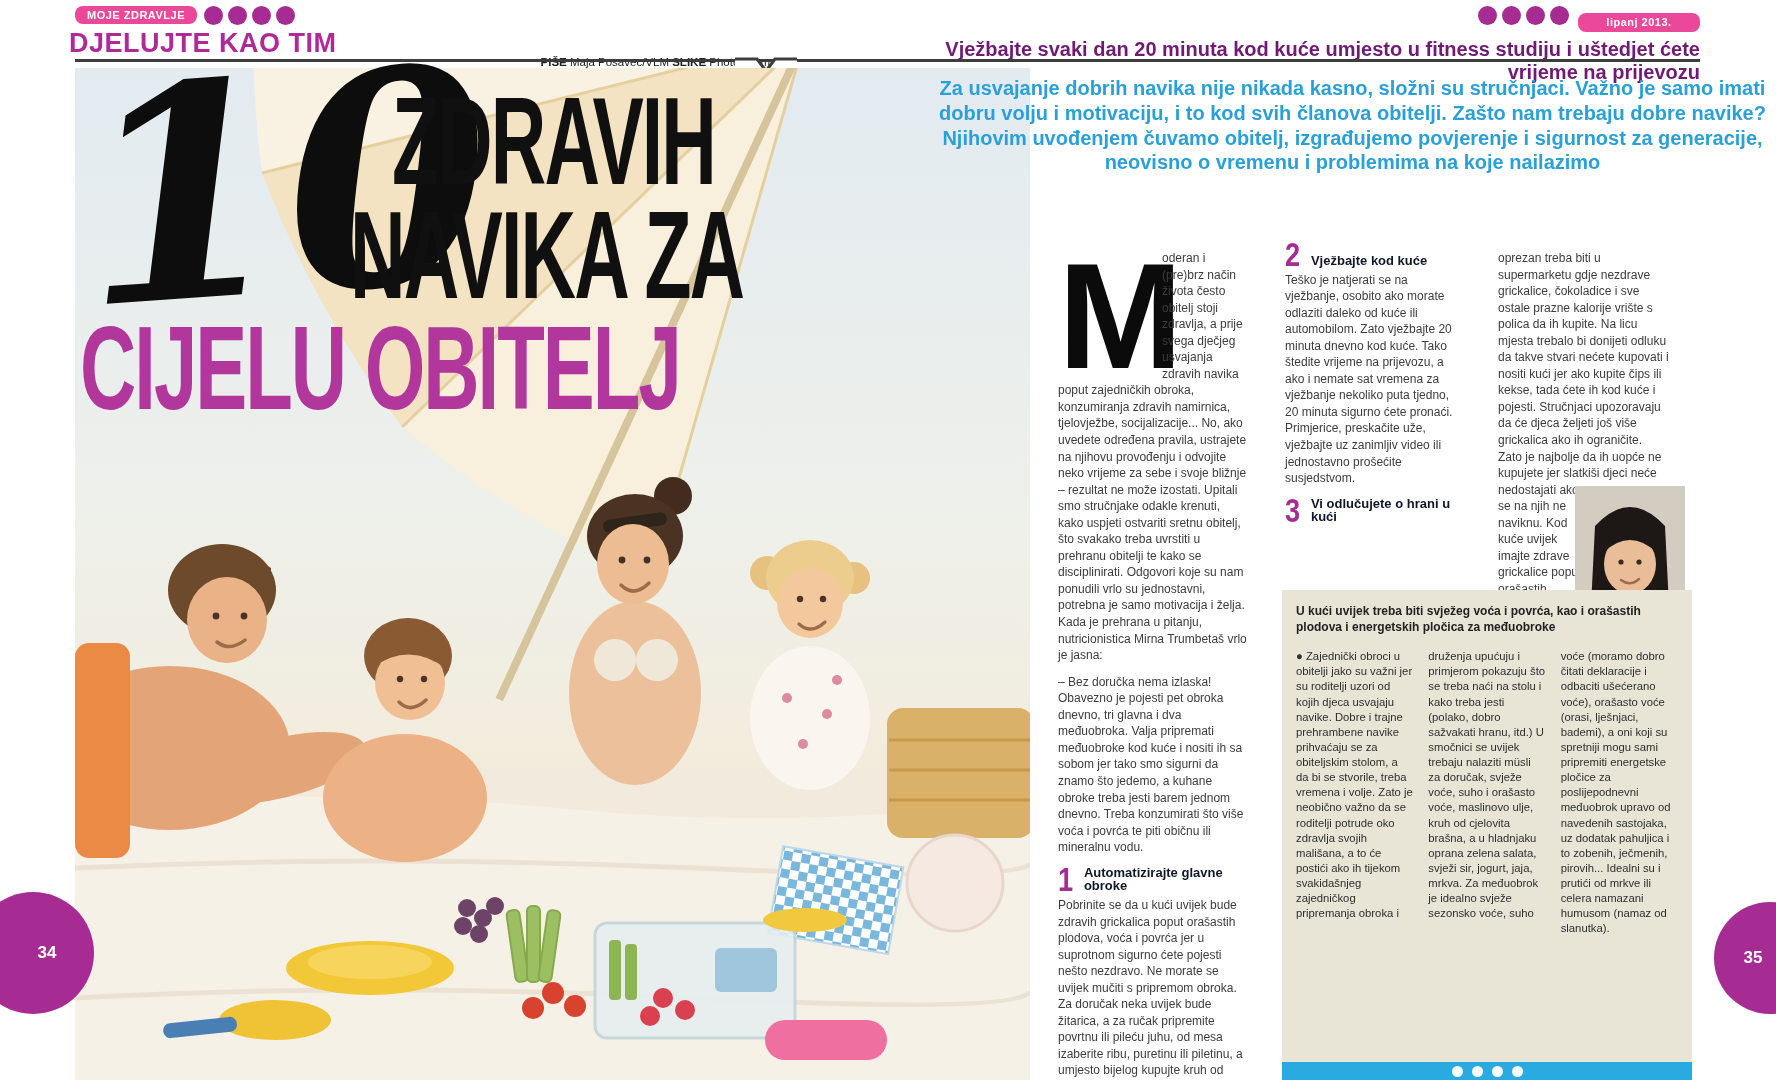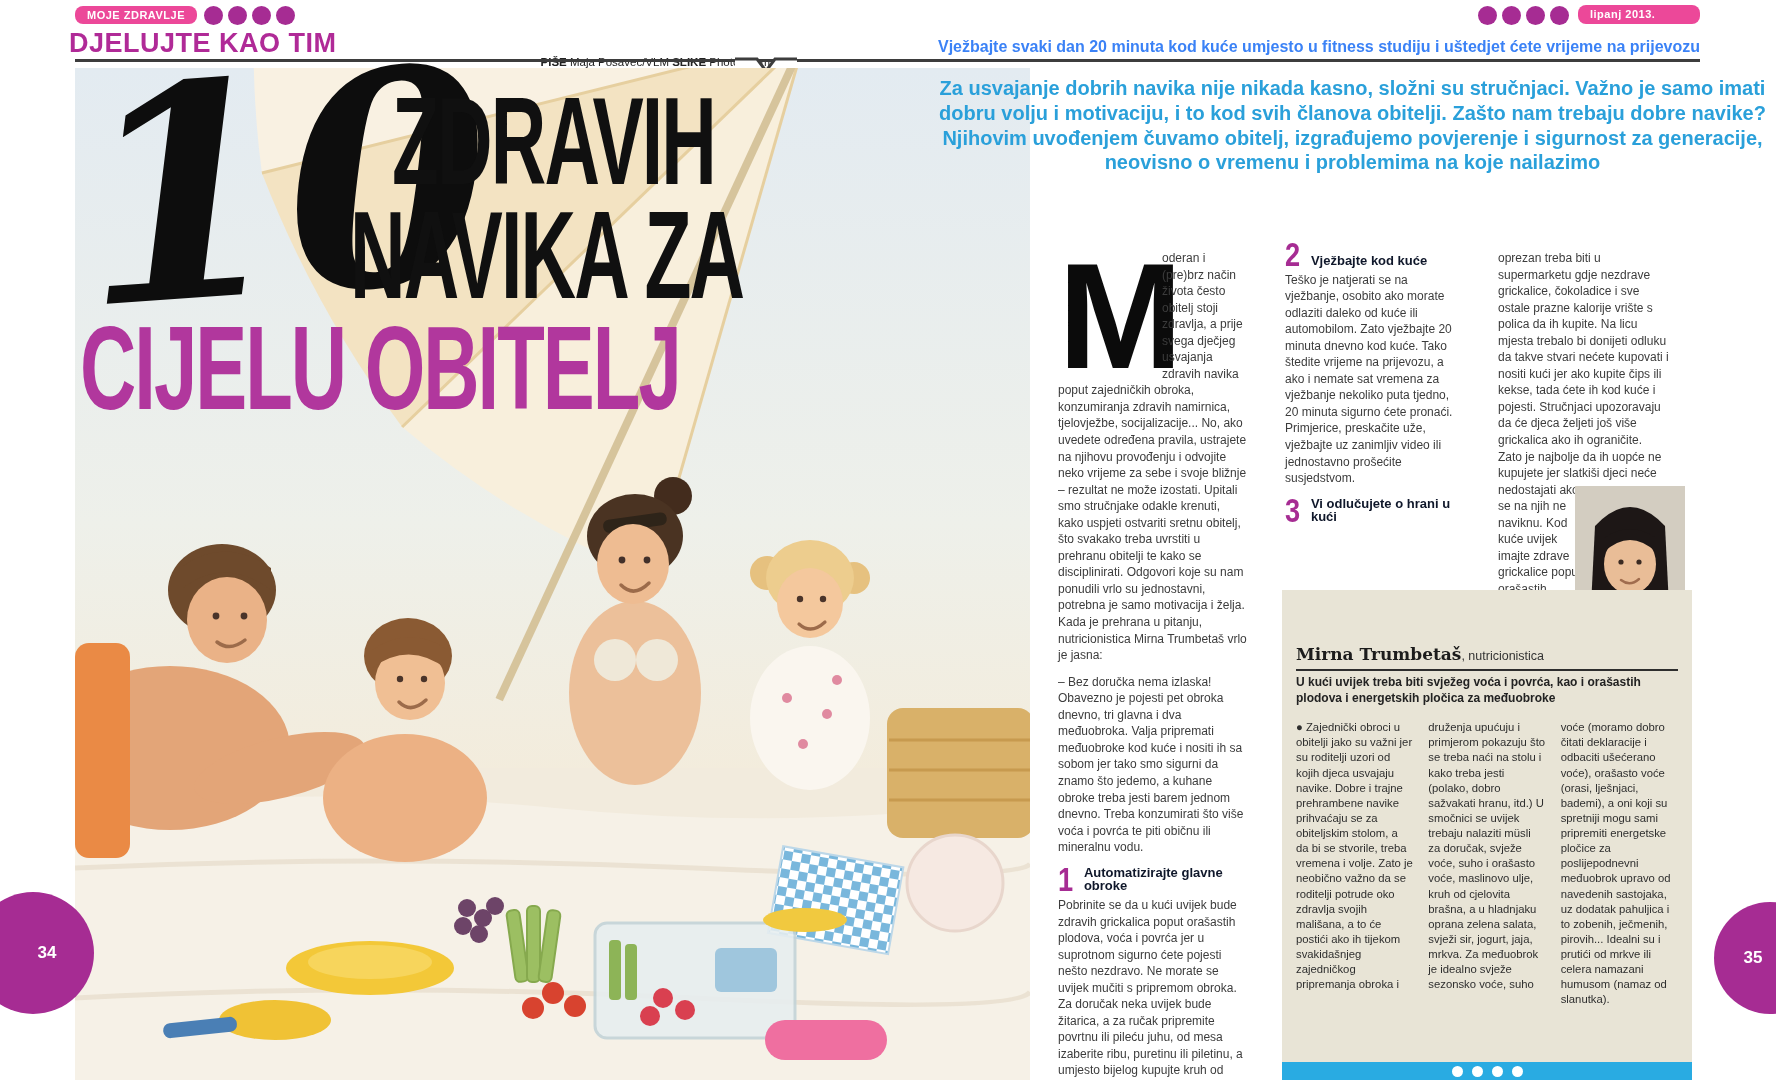--- a/index.html
+++ b/index.html
@@ -7,21 +7,21 @@
        font-family:"Liberation Sans",sans-serif;color:#3f3f3f;}
   .abs{position:absolute;}
   
   .pill{background:#ec4899;color:#fff;font-weight:bold;font-size:11px;letter-spacing:.5px;
         border-radius:8px;padding:3px 12px;line-height:1.2;}
   .dotrow{display:flex;gap:5px;align-items:center;}
   .dot{width:19px;height:19px;border-radius:50%;background:#a62c93;}
   .section-title{color:#b02a97;font-weight:900;font-size:27px;letter-spacing:.5px;}
   .byline{font-size:11.5px;color:#222;}
   .byline .b{font-weight:900;}
-  .tagline{font-size:16px;color:#3b82f6;font-weight:600;text-align:right;}
+  .tagline{font-size:20px;color:#701a75;font-weight:600;text-align:right;}
   .rule{background:#3d3d3d;height:3px;}
   
   .cond{font-weight:900;letter-spacing:-3px;transform-origin:left top;line-height:.93;
         white-space:nowrap;color:#101010;}
   .mag{color:#b1379d;}
   .ten{font-family:"DejaVu Serif",serif;font-style:italic;font-weight:900;font-size:295px;
        line-height:.95;color:#0d0d0d;transform:rotate(-4deg);}
   
   .intro{width:835px;text-align:center;color:#2aa0da;font-weight:bold;font-size:20px;line-height:1.24;}
   
@@ -69,21 +69,21 @@
   <span class="b">PIŠE</span><span> Maja Posavec/VLM </span><span class="b">SLIKE</span><span> Photos.com</span>
 </div>
 
 <div class="abs dotrow" style="left:1478px;top:6px;">
   <span class="dot"></span>
   <span class="dot"></span>
   <span class="dot"></span>
   <span class="dot"></span>
 </div>
 <div class="abs" style="left:1578px;top:5px;width:122px;">
-  <span class="pill" style="display:block;text-align:left;">lipanj 2013.</span>
+  <span class="pill" style="display:block;text-align:center;margin-top:8px;">lipanj 2013.</span>
 </div>
 <div class="abs tagline" style="left:870px;top:38px;width:830px;">Vježbajte svaki dan 20 minuta kod kuće umjesto u fitness studiju i uštedjet ćete vrijeme na prijevozu</div>
 
 <div class="abs rule" style="left:75px;top:59px;width:1625px;"></div>
 <svg class="abs" style="left:735px;top:57px;" width="62" height="20">
   <path d="M0,2 H22 L31,14 L40,2 H62 V20 H0 Z" fill="#ffffff"></path>
   <path d="M0,2 H22 L31,14 L40,2 H62" fill="none" stroke="#3d3d3d" stroke-width="3"></path>
 </svg>
 
 <div class="abs" style="left:75px;top:68px;width:955px;height:1012px;">
@@ -267,23 +267,20 @@
     <circle cx="46" cy="76" r="2.6" fill="#3a2a22"></circle>
       <circle cx="64" cy="76" r="2.6" fill="#3a2a22"></circle>
     <path d="M46 94 Q55 101 64 93" stroke="#a06c4e" stroke-width="2.5" fill="none" stroke-linecap="round"></path>
     <path d="M10 170 Q18 122 55 120 Q92 122 100 170 Z" fill="#15121a"></path>
     <path d="M45 122 L55 140 L65 122 Z" fill="#2a2440"></path>
   </svg>
 </div>
 
 <div class="abs box" style="left:1282px;top:590px;width:410px;height:472px;">
   <div class="box-inner">
-    <div class="name-rule">
-      <span class="expert-name">Mirna Trumbetaš</span><span class="expert-role">, nutricionistica</span>
-    </div>
     <div class="box-sub">U kući uvijek treba biti svježeg voća i povrća, kao i orašastih plodova i energetskih pločica za međuobroke</div>
     <div class="box-cols">
       <div class="box-col">● Zajednički obroci u obitelji jako su važni jer su roditelji uzori od kojih djeca usvajaju navike. Dobre i trajne prehrambene navike prihvaćaju se za obiteljskim stolom, a da bi se stvorile, treba vremena i volje. Zato je neobično važno da se roditelji potrude oko zdravlja svojih mališana, a to će postići ako ih tijekom svakidašnjeg zajedničkog pripremanja obroka i</div>
       <div class="box-col">druženja upućuju i primjerom pokazuju što se treba naći na stolu i kako treba jesti (polako, dobro sažvakati hranu, itd.) U smočnici se uvijek trebaju nalaziti müsli za doručak, svježe voće, suho i orašasto voće, maslinovo ulje, kruh od cjelovita brašna, a u hladnjaku oprana zelena salata, svježi sir, jogurt, jaja, mrkva. Za međuobrok je idealno svježe sezonsko voće, suho</div>
       <div class="box-col">voće (moramo dobro čitati deklaracije i odbaciti ušećerano voće), orašasto voće (orasi, lješnjaci, bademi), a oni koji su spretniji mogu sami pripremiti energetske pločice za poslijepodnevni međuobrok upravo od navedenih sastojaka, uz dodatak pahuljica i to zobenih, ječmenih, pirovih... Idealni su i prutići od mrkve ili celera namazani humusom (namaz od slanutka).</div>
     </div>
   </div>
 </div>
 <div class="abs box-bar" style="left:1282px;top:1062px;width:410px;height:18px;">
   <span class="bardot"></span>

